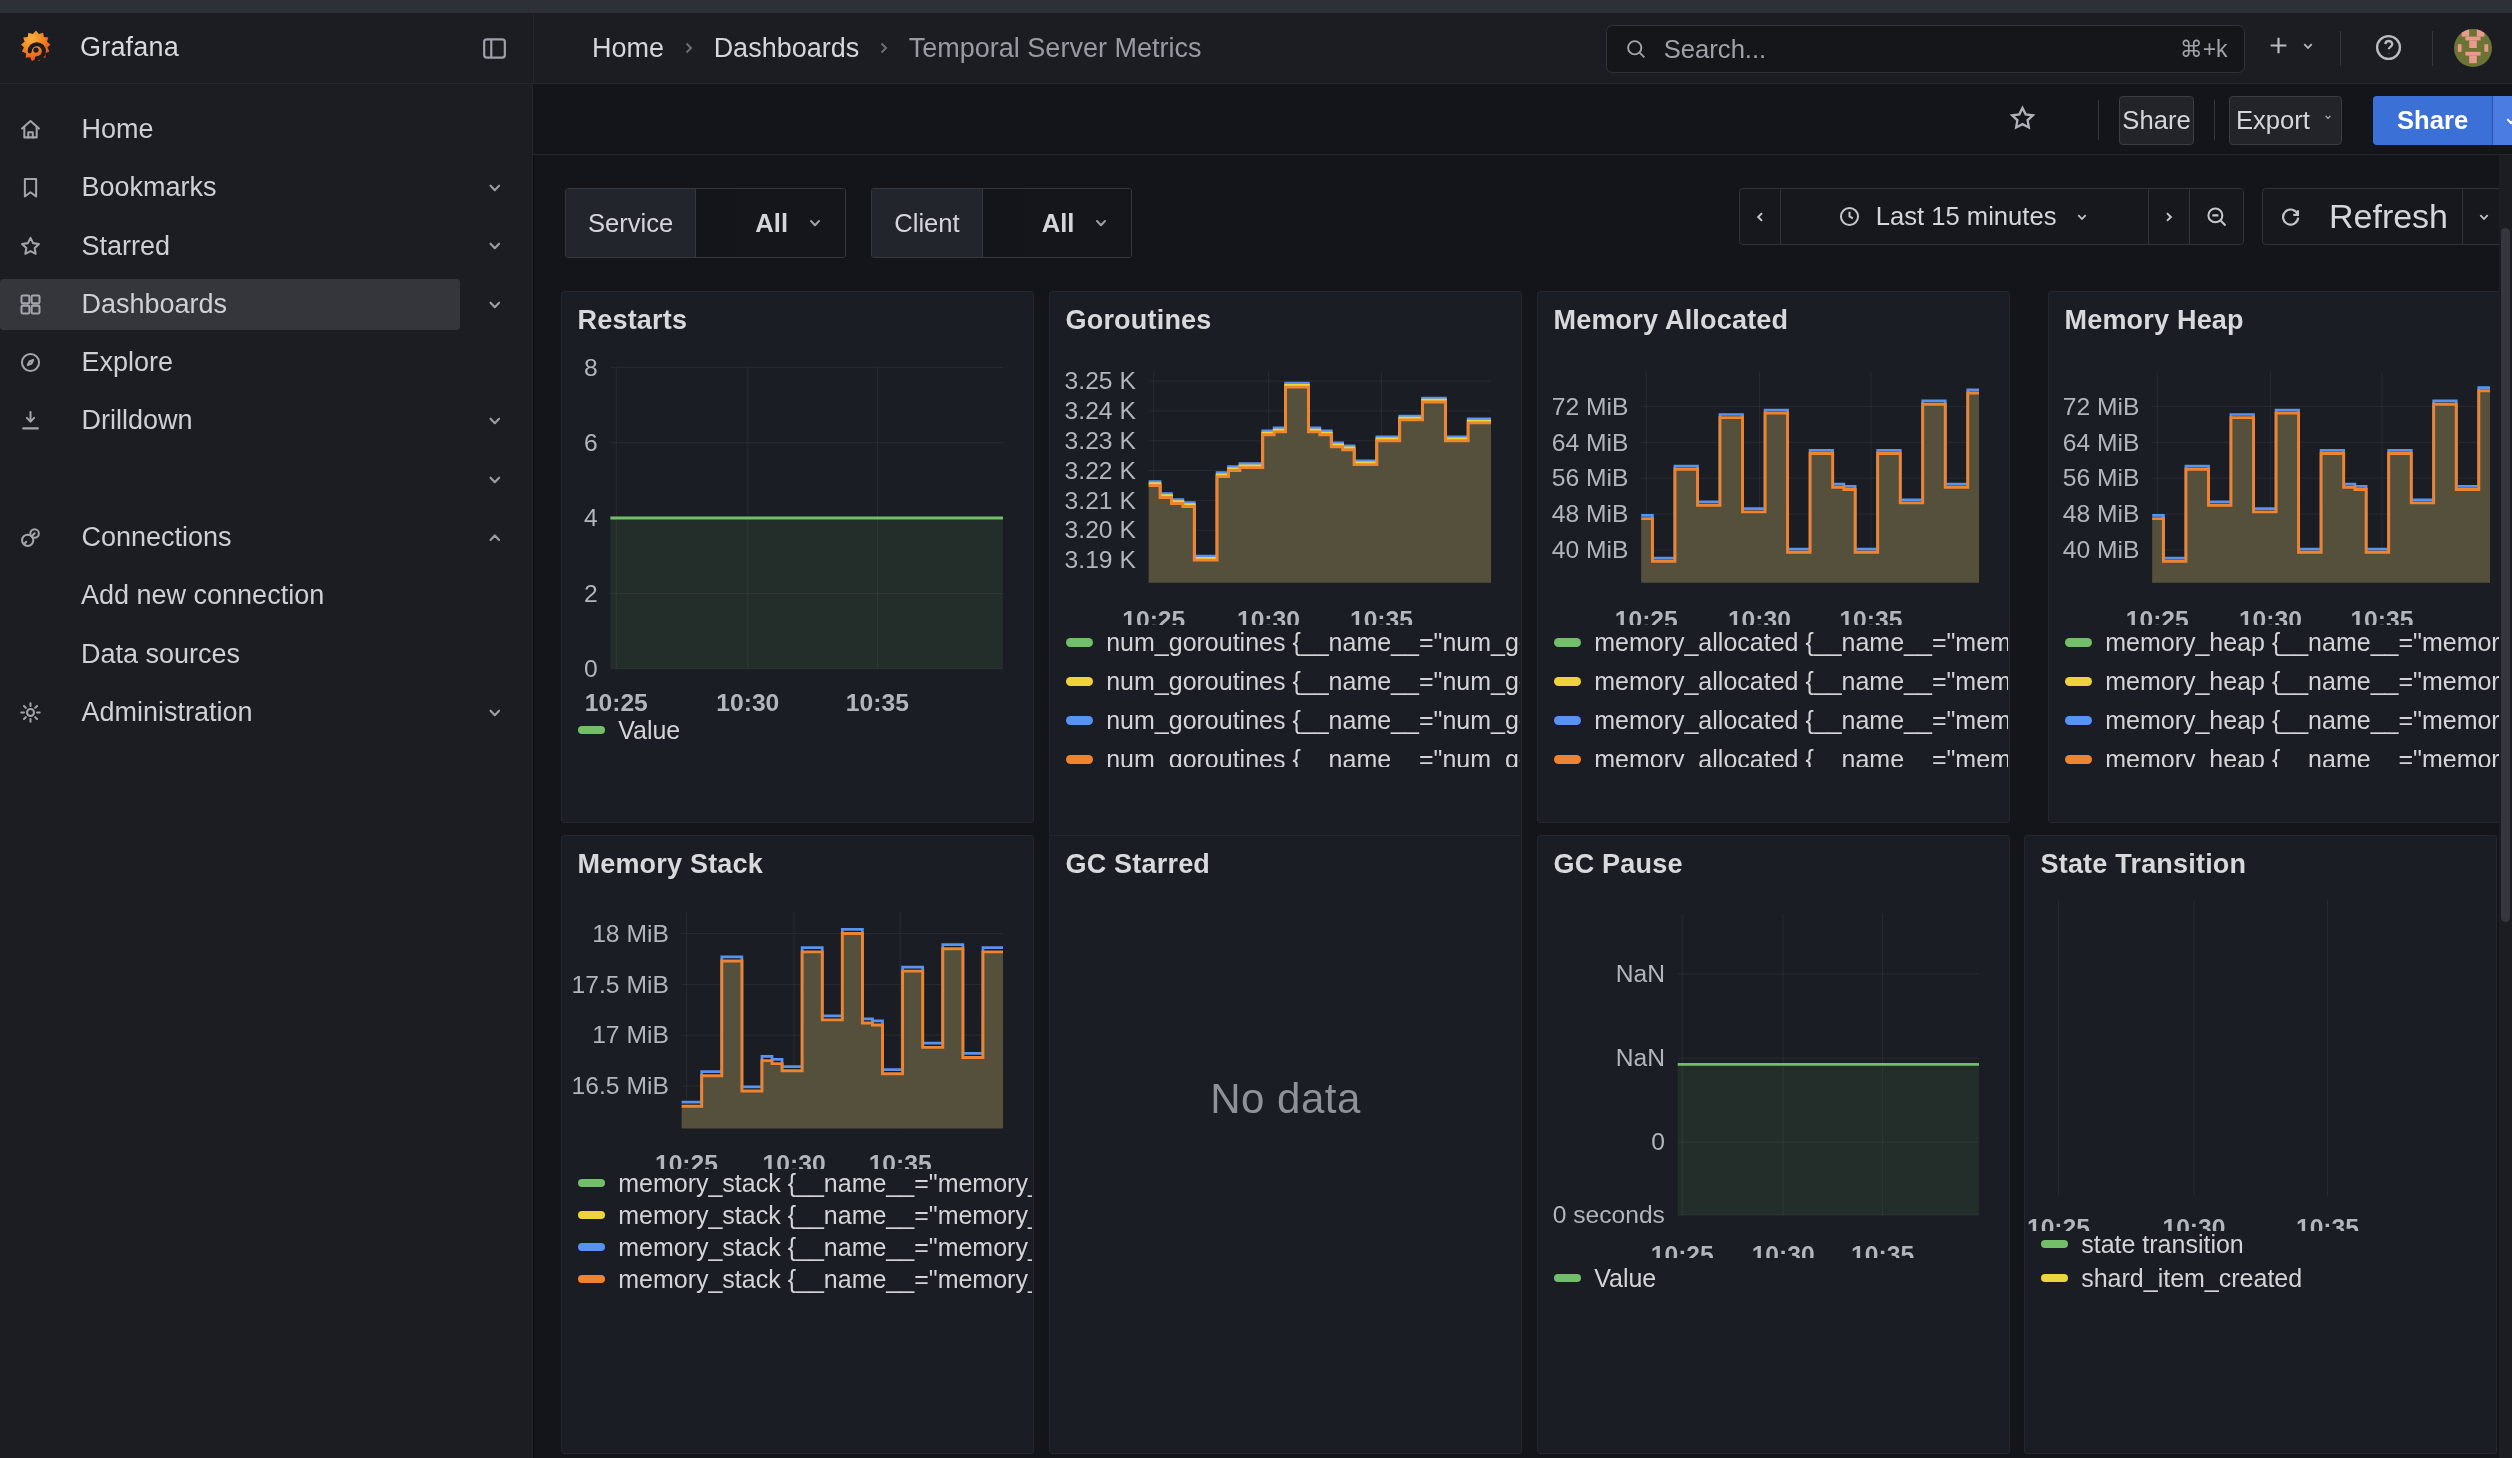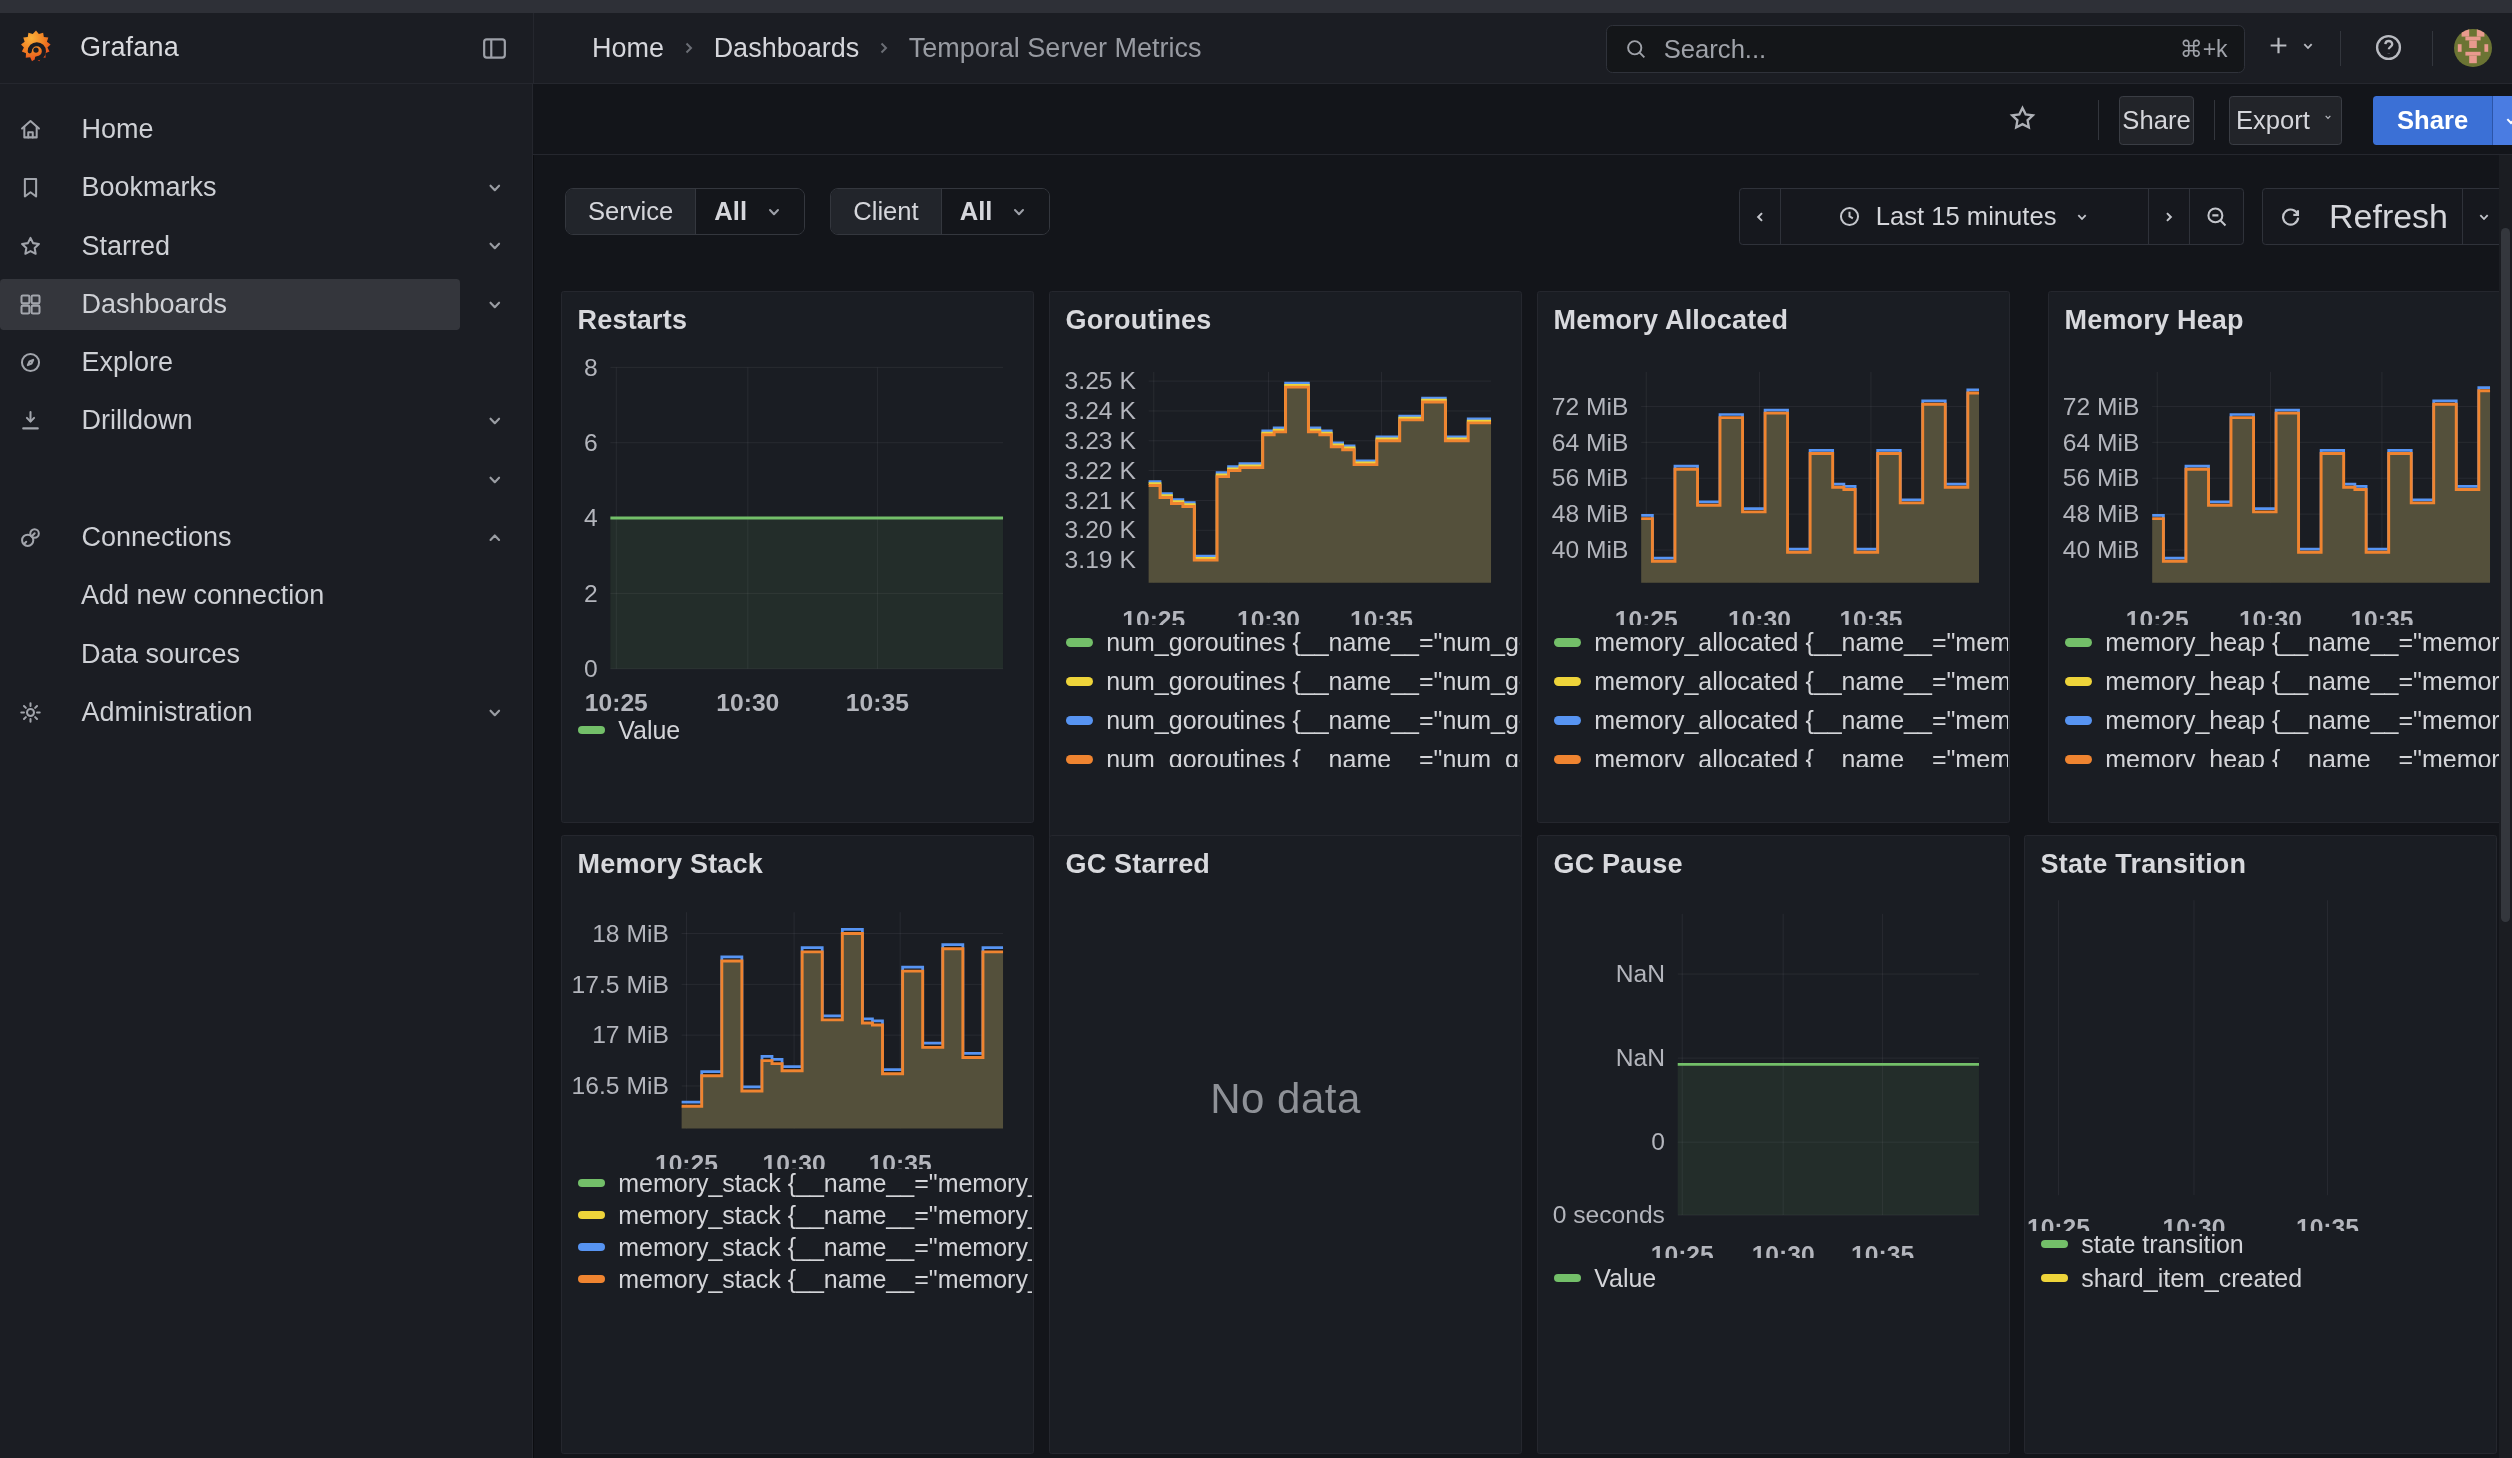--- a/index.html
+++ b/index.html
@@ -47,21 +47,21 @@
      display:flex;align-items:center;justify-content:center;gap:11px;font-size:25.6px;color:#d5d6db;box-sizing:border-box;}
   .btn .chev{width:22px;height:22px;color:#b9bbc1;}
   #share-group{position:absolute;left:2373px;top:96px;height:49px;display:flex;}
   #share-main{background:#3b70d6;border-radius:3.7px 0 0 3.7px;display:flex;align-items:center;padding:0 24px;
      font-size:25.6px;font-weight:bold;color:#fff;}
   #share-chev{width:35px;background:#4a7ce2;border-left:0.9px solid #2c55a8;border-radius:0 3.7px 3.7px 0;
      display:flex;align-items:center;justify-content:center;color:#fff;}
   #share-chev svg{width:22px;height:22px;}
   #content-bg{position:absolute;left:534px;top:155px;width:1979px;height:1303px;background:#13151a;}
   #filters{position:absolute;left:565px;top:188px;display:flex;gap:25.6px;}
-  .filter-group{height:47px;display:flex;border:0.9px solid #34373e;border-radius:8px;overflow:hidden;box-sizing:border-box;}
+  .filter-group{height:70px;display:flex;border:0.9px solid #34373e;border-radius:3px;overflow:hidden;box-sizing:border-box;gap:41px;}
   .filter-label{background:#22252b;display:flex;align-items:center;padding:0 22px;font-size:25.6px;color:#d5d6db;
      border-right:0.9px solid #34373e;}
   .filter-value{background:#14161b;display:flex;align-items:center;gap:14.6px;padding:0 18px;font-size:25.6px;color:#d5d6db;font-weight:bold;}
   .filter-value .chev{width:24px;height:24px;color:#9da0a8;font-weight:normal;}
   #timebar{position:absolute;left:1739px;top:188px;height:57px;display:flex;}
   .tc-group{display:flex;border:0.9px solid #2f323a;border-radius:3.7px;background:#16181e;overflow:hidden;box-sizing:border-box;}
   .tc-seg{display:flex;align-items:center;justify-content:center;color:#d5d6db;}
   .tc-seg + .tc-seg{border-left:0.9px solid #2f323a;}
   .tc-ic{width:27px;height:27px;color:#c3c5cb;}
   #tp-label{font-size:25.6px;margin:0 14.6px 0 12.8px;}

